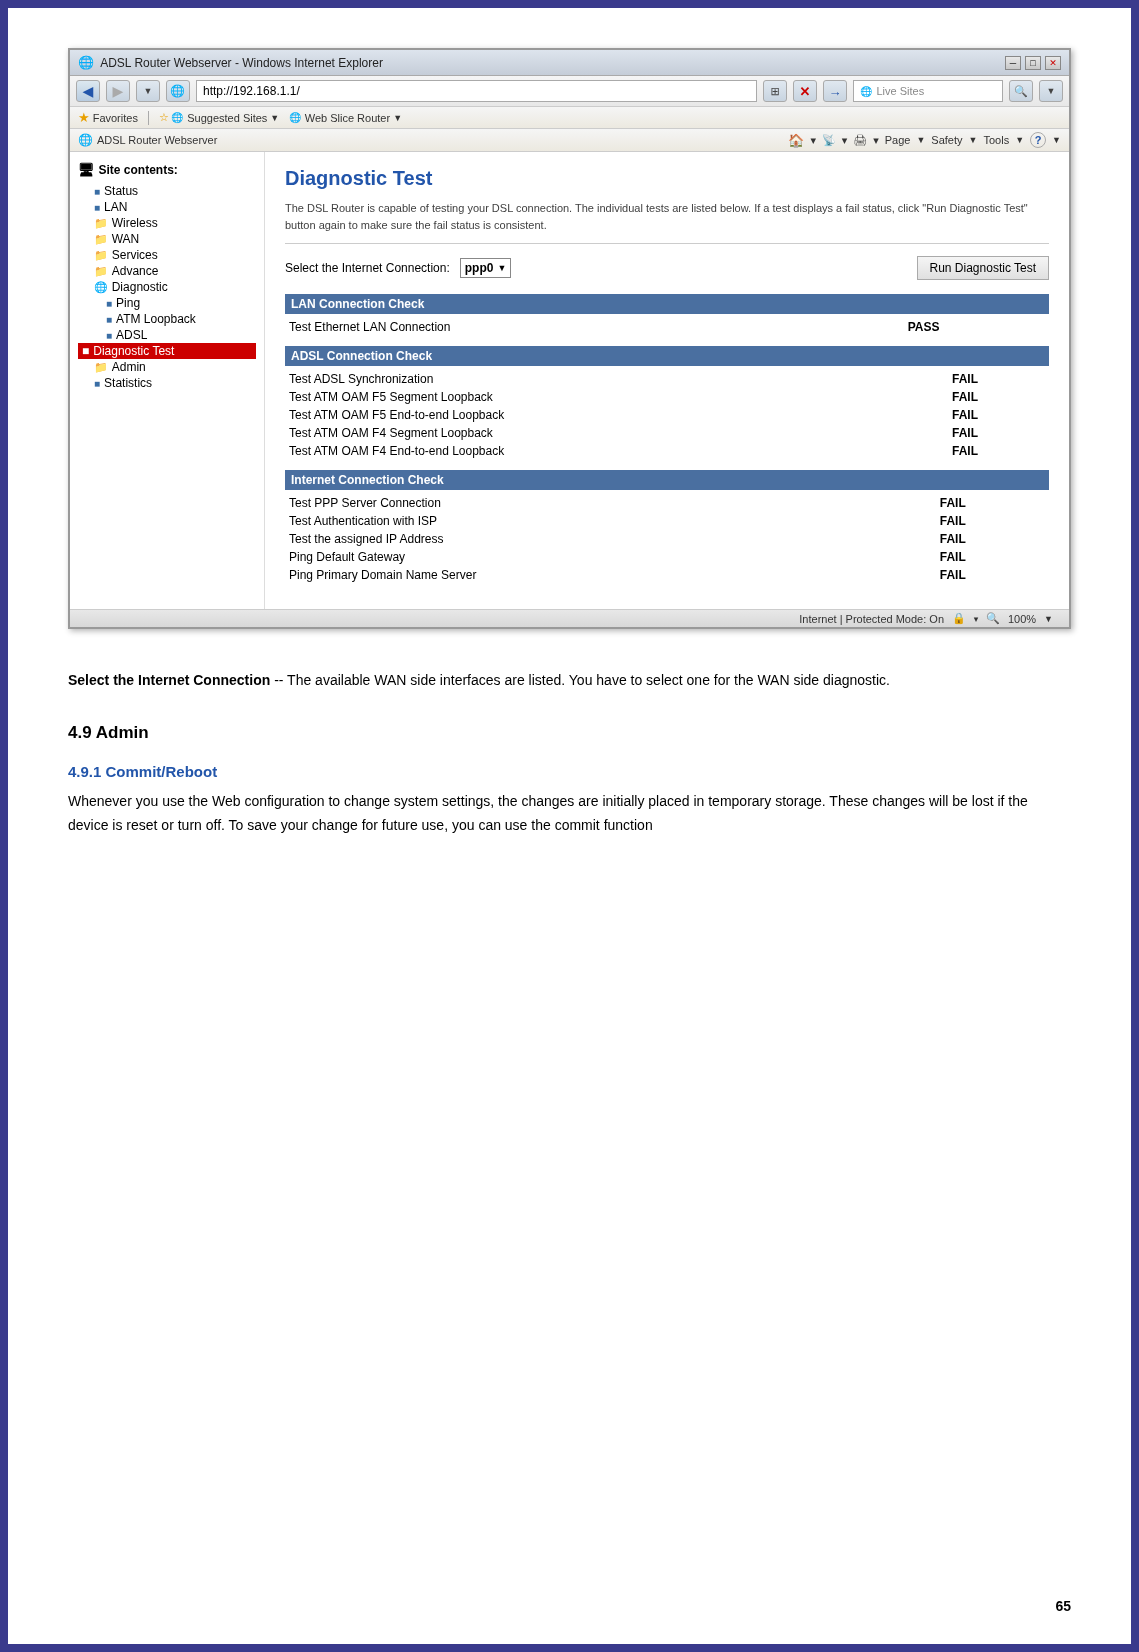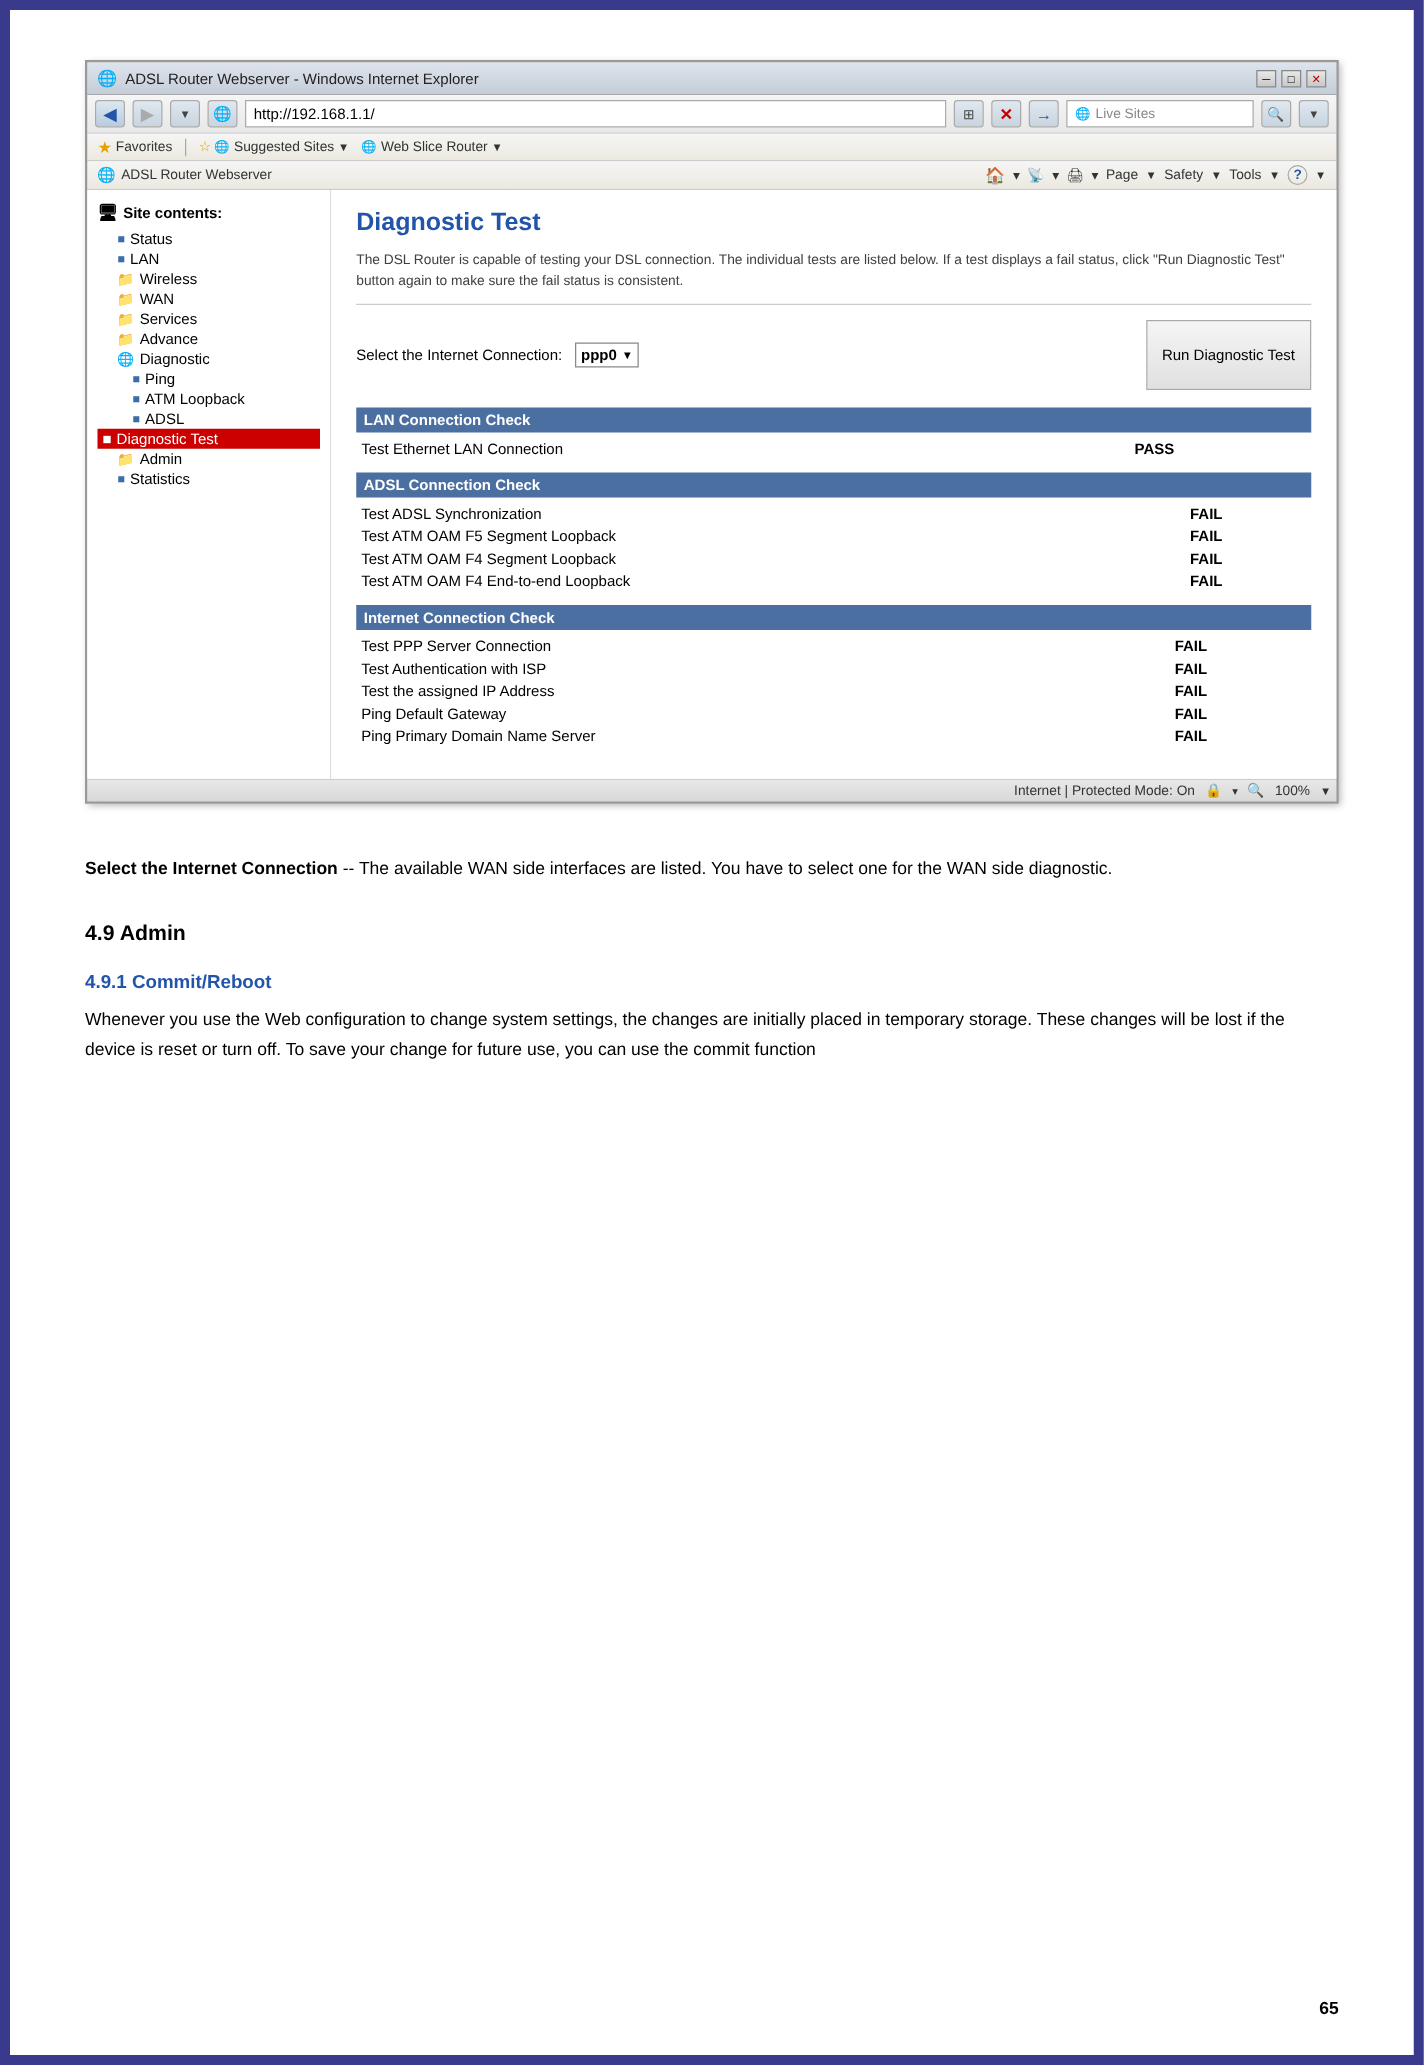--- a/index.html
+++ b/index.html
@@ -213,21 +213,21 @@
       font-size: 12px;
       background: #fff;
       display: flex;
       align-items: center;
       gap: 4px;
       font-weight: bold;
     }
     .run-btn {
       border: 1px solid #aaa;
       background: linear-gradient(to bottom, #f5f5f5, #e0e0e0);
-      padding: 20px 12px;
+      padding: 4px 12px;
       font-size: 12px;
       cursor: pointer;
       margin-left: auto;
     }
 
     .section-header {
       background: #4a6fa0;
       color: #fff;
       font-size: 12px;
       font-weight: bold;
@@ -243,21 +243,21 @@
       padding: 2px 4px;
       font-size: 12px;
       color: #000;
     }
     .status-pass { color: #008800; font-weight: bold; }
     .status-fail { color: #cc0000; font-weight: bold; }
 
     .browser-statusbar {
       background: linear-gradient(to bottom, #e8e8e8, #d8d8d8);
       border-top: 1px solid #ccc;
-      padding: 2px 4px;
+      padding: 2px 16px;
       display: flex;
       align-items: center;
       justify-content: space-between;
       font-size: 11px;
       color: #333;
     }
     .statusbar-right { display: flex; align-items: center; gap: 8px; }
 
     
     .doc-content {
@@ -462,20 +462,24 @@
           <tbody>
               <tr>
             <td>Test ADSL Synchronization</td>
             <td class="status-fail">FAIL</td>
           </tr>
           <tr>
             <td>Test ATM OAM F5 Segment Loopback</td>
             <td class="status-fail">FAIL</td>
           </tr>
           <tr>
+            <td>Test ATM OAM F5 End-to-end Loopback</td>
+            <td class="status-fail">FAIL</td>
+          </tr>
+          <tr>
             <td>Test ATM OAM F4 Segment Loopback</td>
             <td class="status-fail">FAIL</td>
           </tr>
           <tr>
             <td>Test ATM OAM F4 End-to-end Loopback</td>
             <td class="status-fail">FAIL</td>
           </tr>
         </tbody>
           </table>
 

